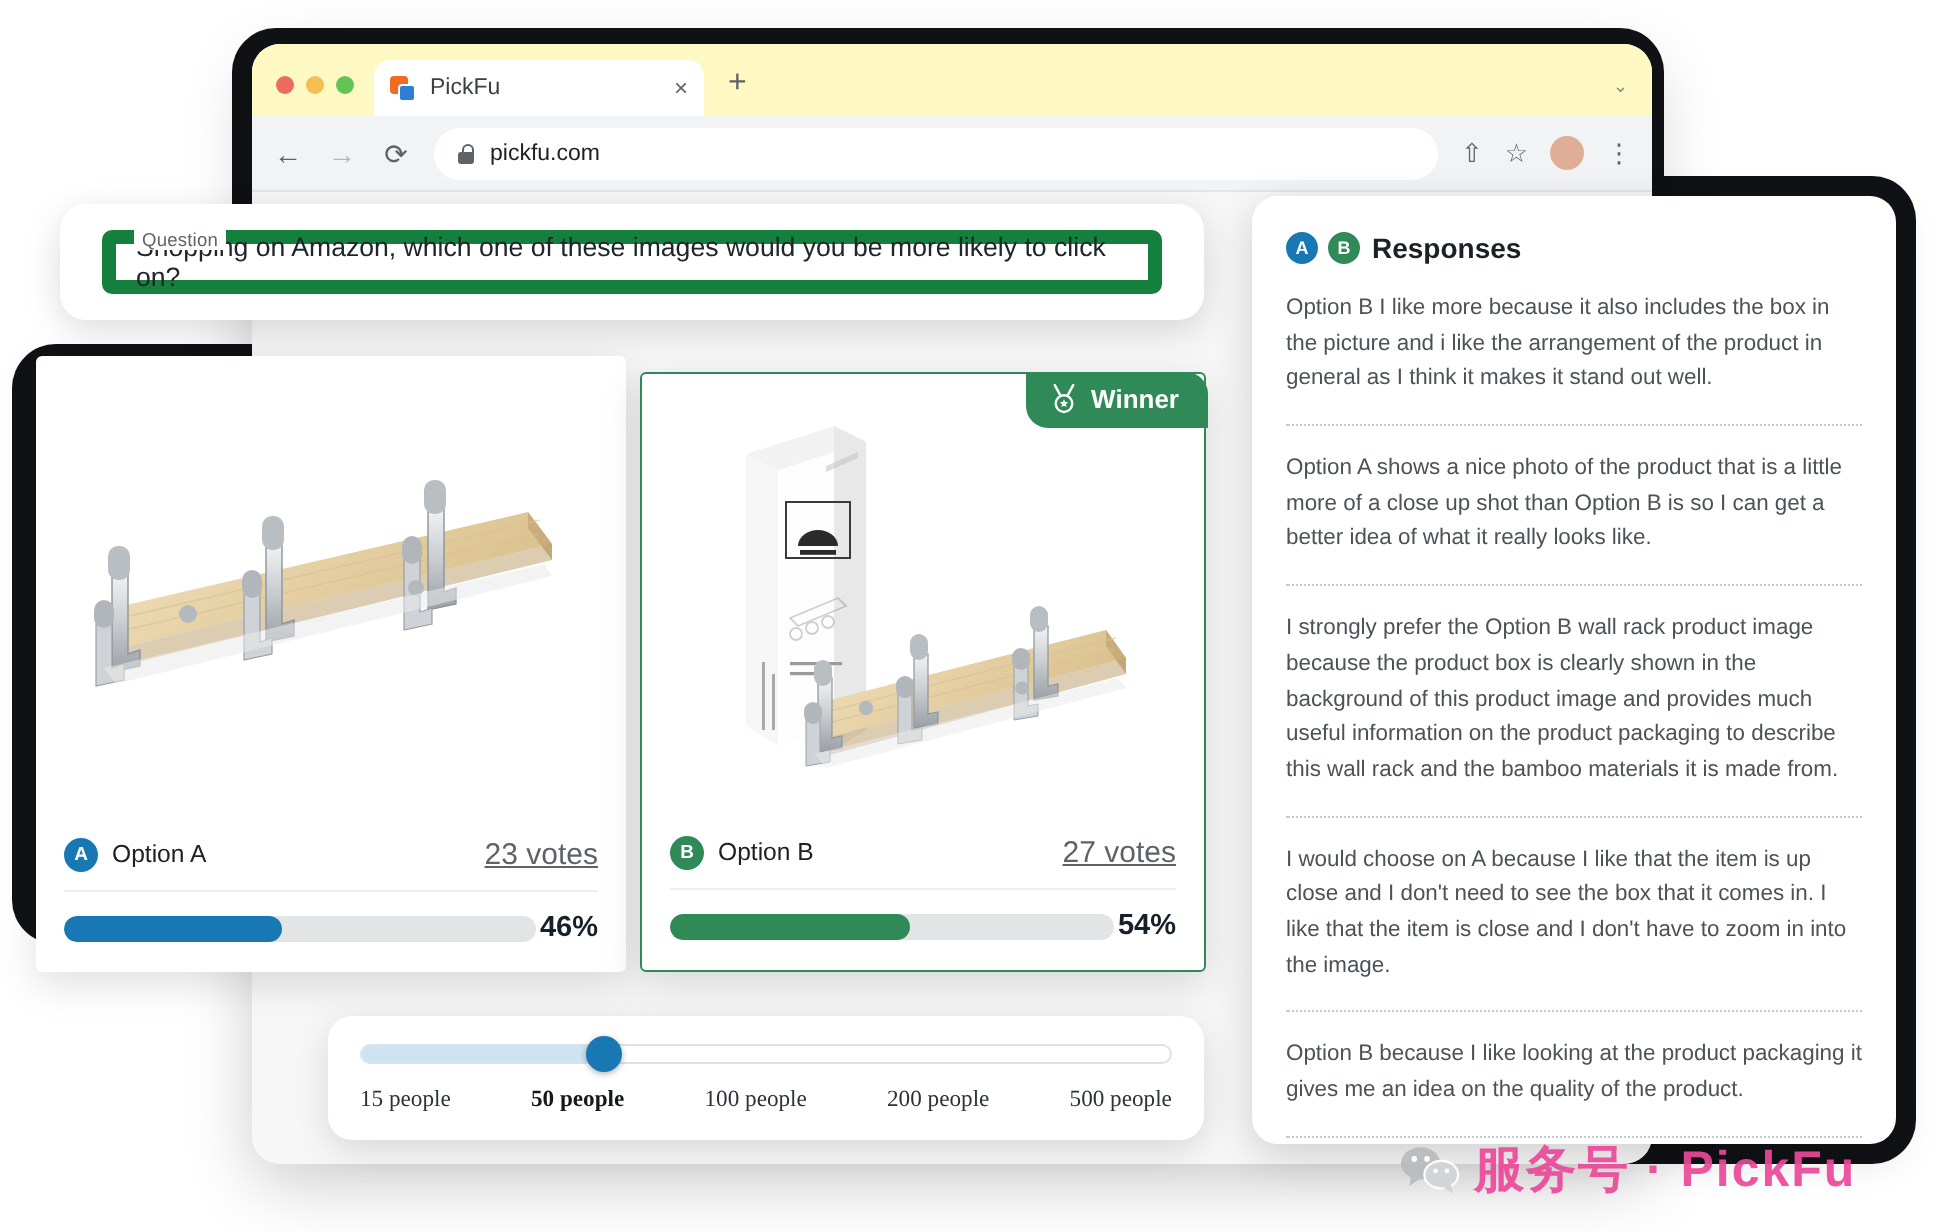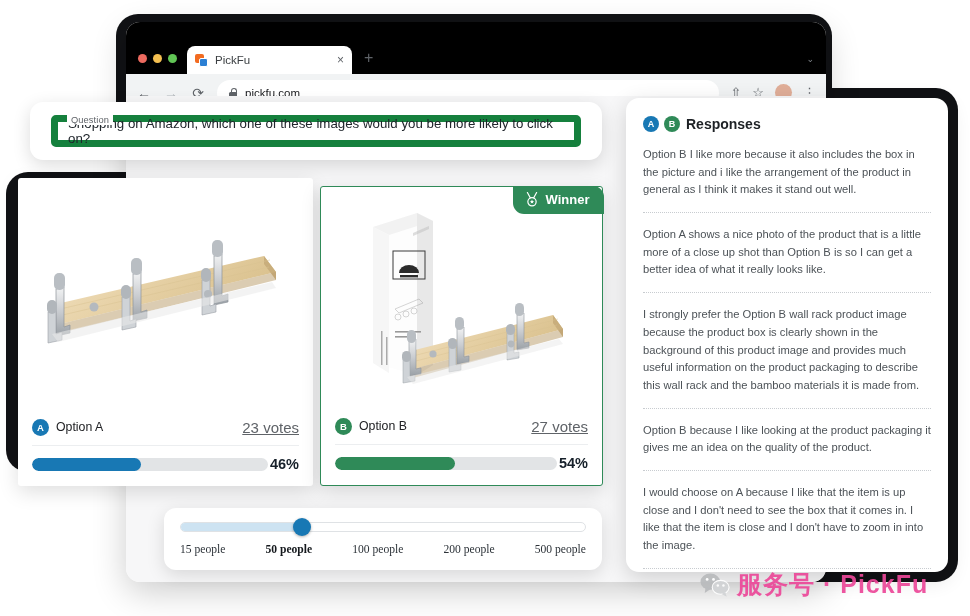--- a/index.html
+++ b/index.html
@@ -22,21 +22,21 @@
   #dark-right  { left: 616px; top: 88px;  width: 342px; height: 494px; border-radius: 22px; }
 
   
   #browser {
     position: absolute; left: 126px; top: 22px; width: 700px; height: 560px;
     background: #ffffff; border-radius: 14px;
     box-shadow: 0 10px 34px rgba(0,0,0,.20);
     overflow: hidden;
   }
   #tabstrip {
-    height: 52px; background: #000000; position: relative;
+    height: 36px; background: #fef9c3; position: relative;
     display: flex; align-items: flex-end; padding-left: 10px;
   }
   .traffic { display: flex; gap: 6px; align-items: center; padding: 0 10px 11px 2px; }
   .dot { width: 9px; height: 9px; border-radius: 50%; }
   .dot.r { background: #ec6a5f; }
   .dot.y { background: #f4bf50; }
   .dot.g { background: #61c555; }
   .tab {
     display: flex; align-items: center; gap: 7px;
     height: 28px; width: 165px; background: #fff;
@@ -436,22 +436,22 @@
   <div id="responses">
     <div id="responses-header">
       <span class="badge a">A</span>
       <span class="badge b">B</span>
       <span id="responses-title">Responses</span>
     </div>
     <div id="responses-list">
         <div class="response">Option B I like more because it also includes the box in the picture and i like the arrangement of the product in general as I think it makes it stand out well.</div>
         <div class="response">Option A shows a nice photo of the product that is a little more of a close up shot than Option B is so I can get a better idea of what it really looks like.</div>
         <div class="response">I strongly prefer the Option B wall rack product image because the product box is clearly shown in the background of this product image and provides much useful information on the product packaging to describe this wall rack and the bamboo materials it is made from.</div>
+        <div class="response">I would choose on A because I like that the item is up close and I don't need to see the box that it comes in. I like that the item is close and I don't have to zoom in into the image.</div>
         <div class="response">Option B because I like looking at the product packaging it gives me an idea on the quality of the product.</div>
-        <div class="response">I would choose on A because I like that the item is up close and I don't need to see the box that it comes in. I like that the item is close and I don't have to zoom in into the image.</div>
       </div>
   </div>
 
   <div id="watermark">
     <svg id="wechat-icon" viewBox="0 0 32 26">
       <ellipse cx="11" cy="10" rx="10.5" ry="8.6" fill="#b9bbbd"></ellipse>
       <polygon points="6,16 5,22 11,18" fill="#b9bbbd"></polygon>
       <circle cx="7.6" cy="7.6" r="1.5" fill="#ffffff"></circle>
       <circle cx="14.4" cy="7.6" r="1.5" fill="#ffffff"></circle>
       <ellipse cx="22" cy="16" rx="9" ry="7.4" fill="#d2d4d6" stroke="#ffffff" stroke-width="1.2"></ellipse>

